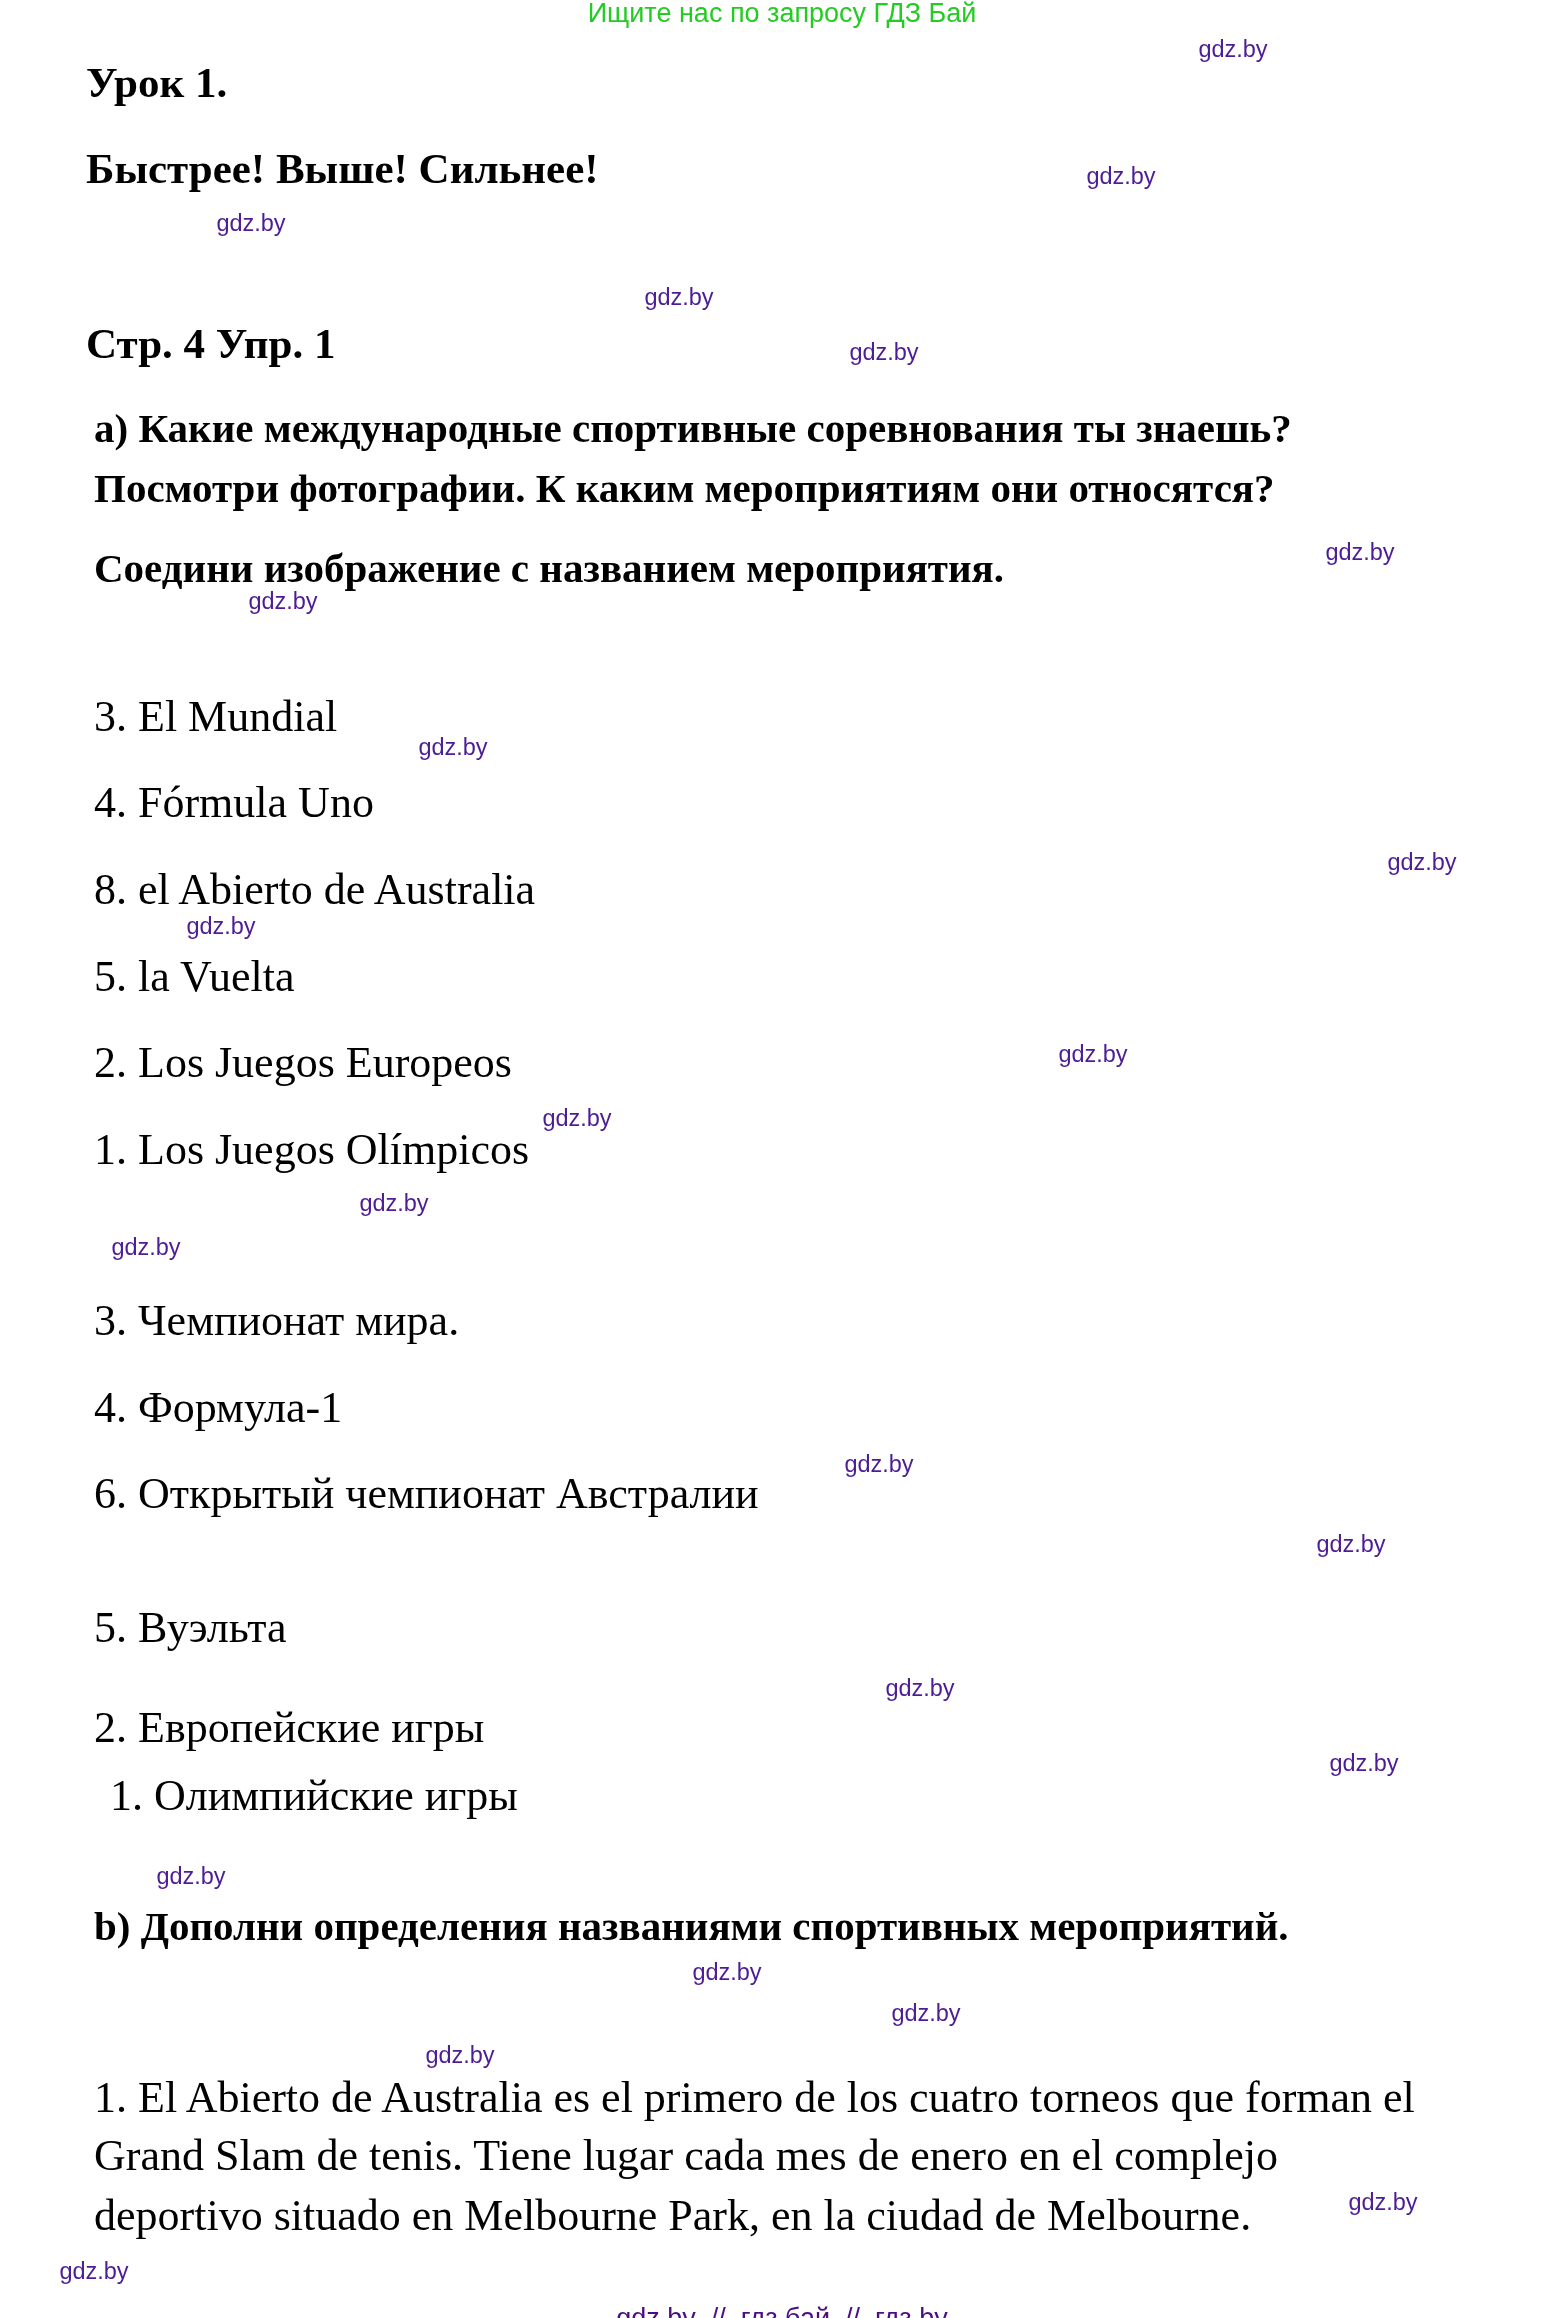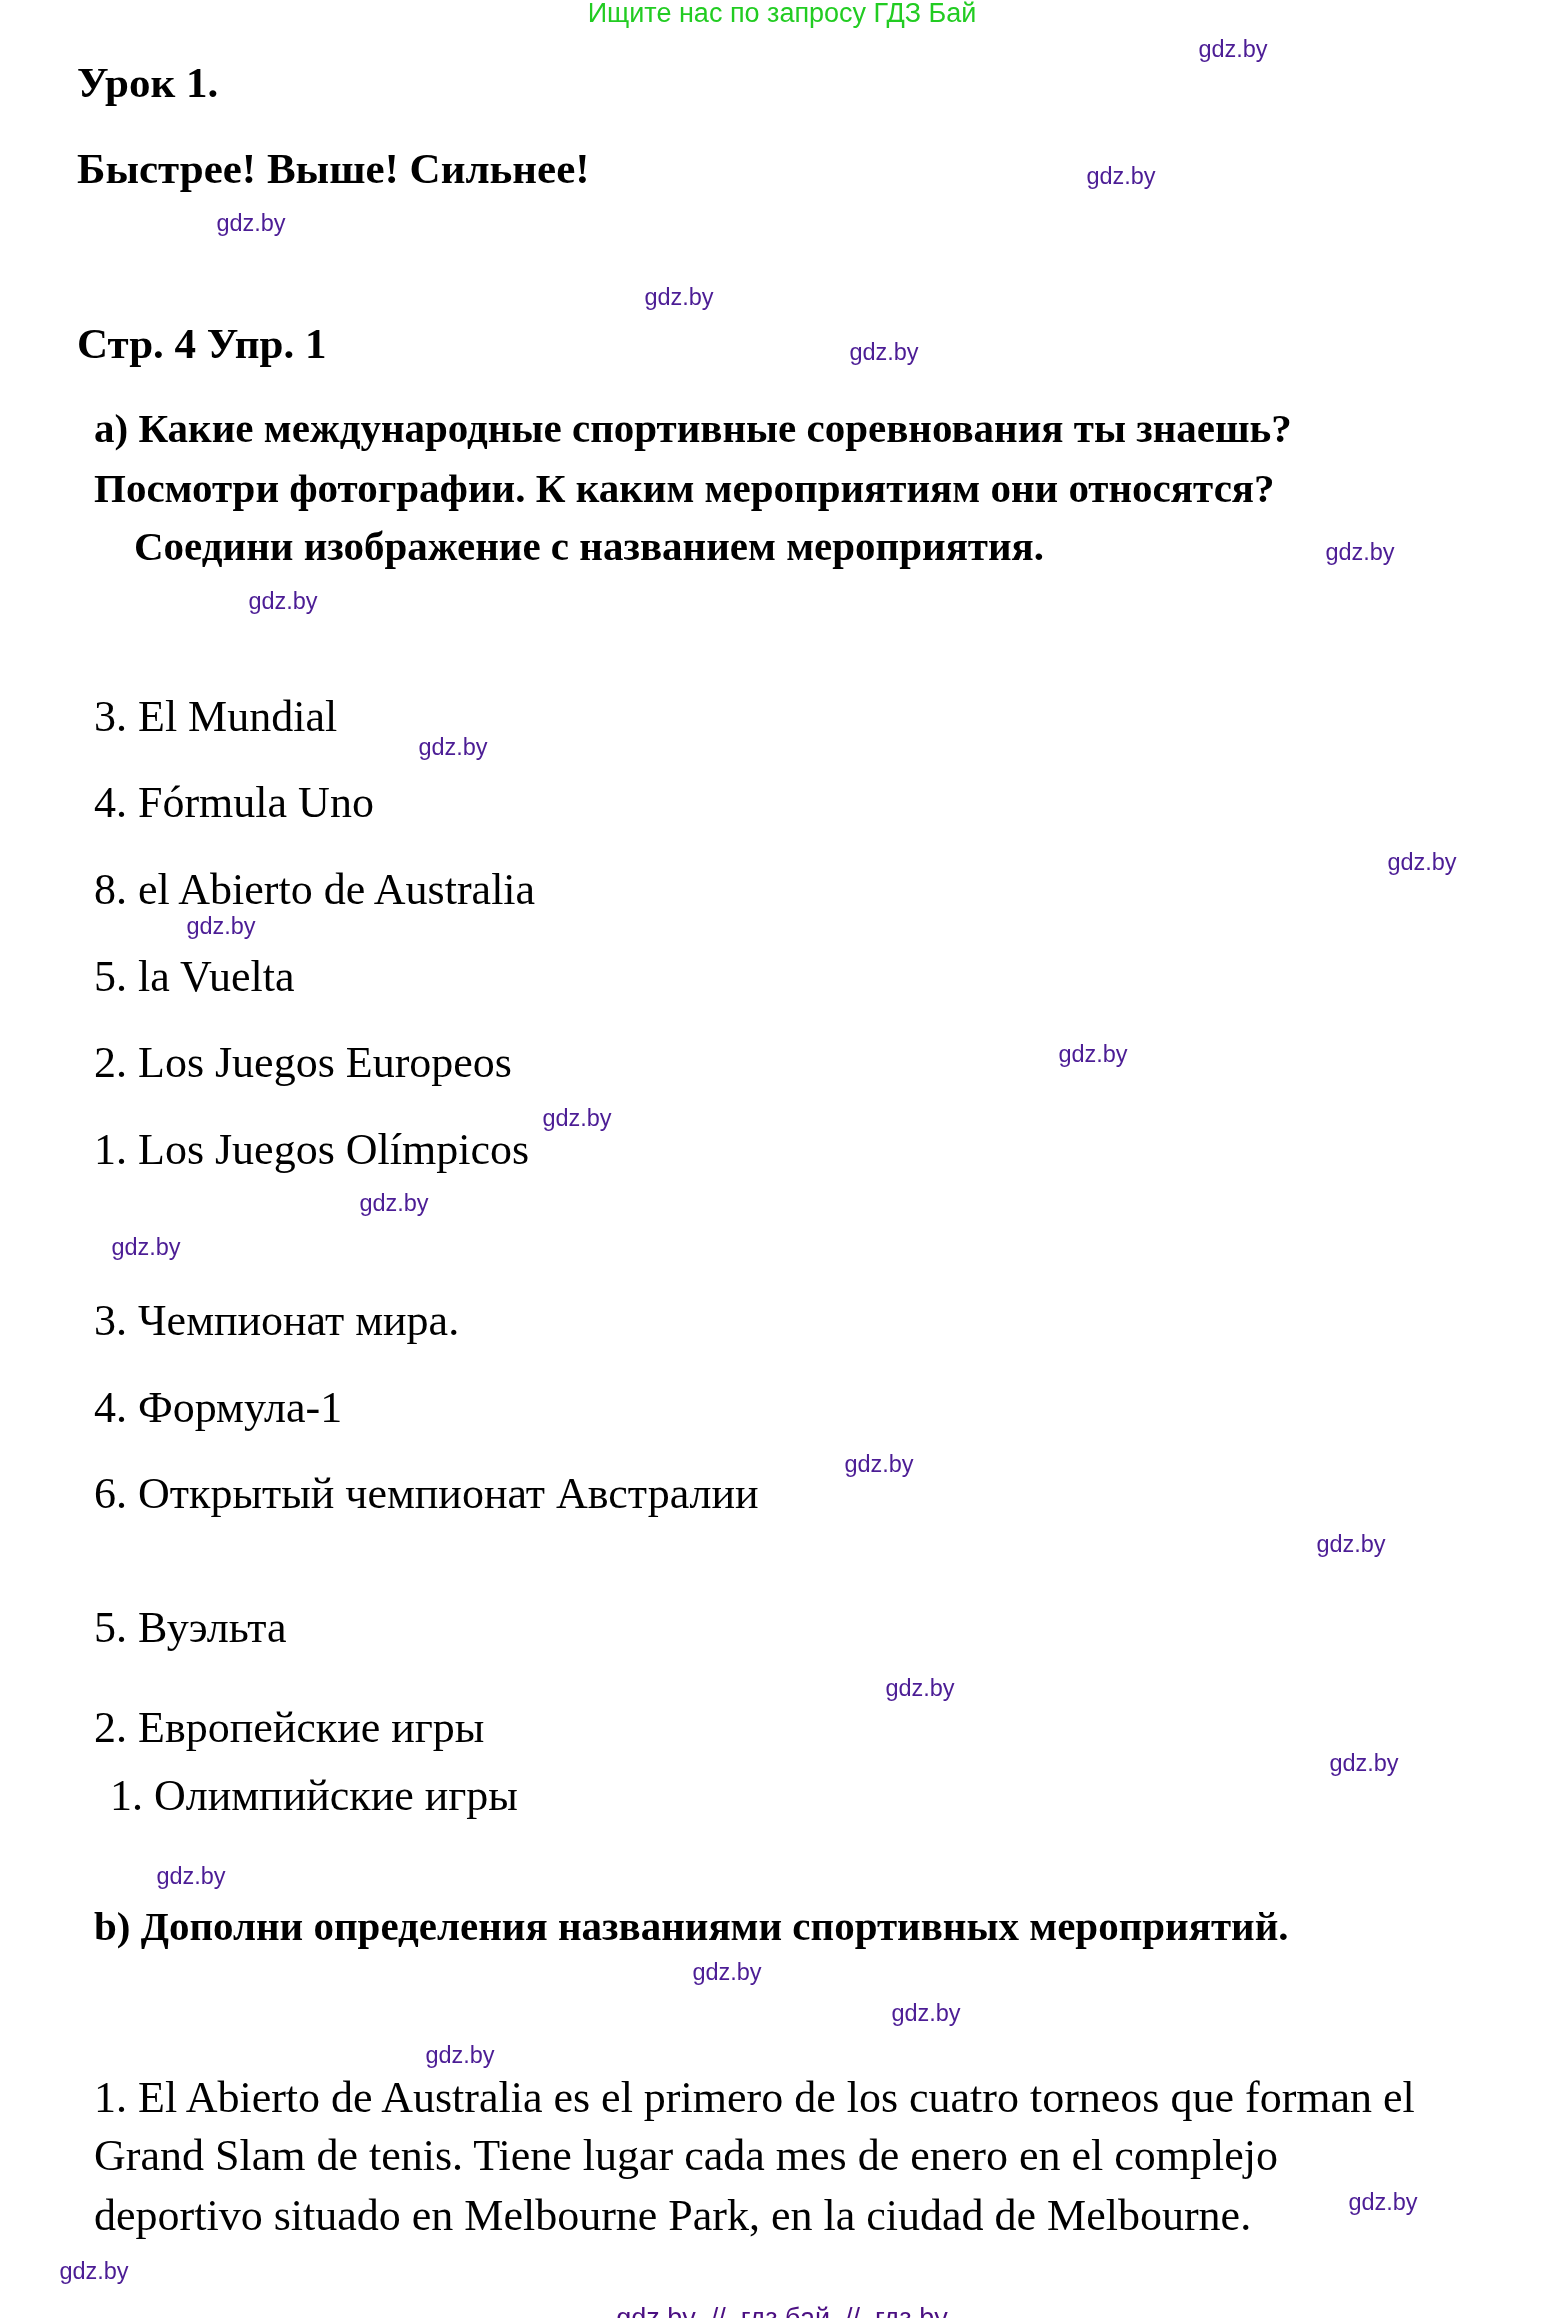--- a/index.html
+++ b/index.html
@@ -23,21 +23,21 @@
       text-align: center;
       font-family: "Liberation Sans", sans-serif;
       font-size: 27px;
       line-height: 31px;
     }
     .h-bold {
       font-family: "Liberation Serif", serif;
       font-weight: bold;
       font-size: 43px;
       line-height: 49px;
-      left: 77px;
+      left: 86px;
     }
     .task-line {
       font-family: "Liberation Serif", serif;
       font-weight: bold;
       font-size: 41px;
       line-height: 49px;
       left: 94px;
     }
     .list-item {
       font-family: "Liberation Serif", serif;
@@ -74,21 +74,21 @@
 
 <div class="abs top-banner" style="color:#22cc22;">Ищите нас по запросу ГДЗ Бай</div>
 
 <div class="abs h-bold" style="top:58px;">Урок 1.</div>
 <div class="abs h-bold" style="top:144px;">Быстрее! Выше! Сильнее!</div>
 <div class="abs h-bold" style="top:319px;">Стр. 4 Упр. 1</div>
 
 <div>
   <div class="abs task-line" style="top:404px;">а) Какие международные спортивные соревнования ты знаешь?</div>
   <div class="abs task-line" style="top:464px;">Посмотри фотографии. К каким мероприятиям они относятся?</div>
-  <div class="abs task-line" style="top:522px;margin-left:40px;">Соедини изображение с названием мероприятия.</div>
+  <div class="abs task-line" style="top:544px;">Соедини изображение с названием мероприятия.</div>
 </div>
 
 <div>
   <div class="abs list-item" style="top:691px;">3. El Mundial</div>
   <div class="abs list-item" style="top:777px;">4. Fórmula Uno</div>
   <div class="abs list-item" style="top:864px;">8. el Abierto de Australia</div>
   <div class="abs list-item" style="top:951px;">5. la Vuelta</div>
   <div class="abs list-item" style="top:1037px;">2. Los Juegos Europeos</div>
   <div class="abs list-item" style="top:1124px;">1. Los Juegos Olímpicos</div>
 </div>

